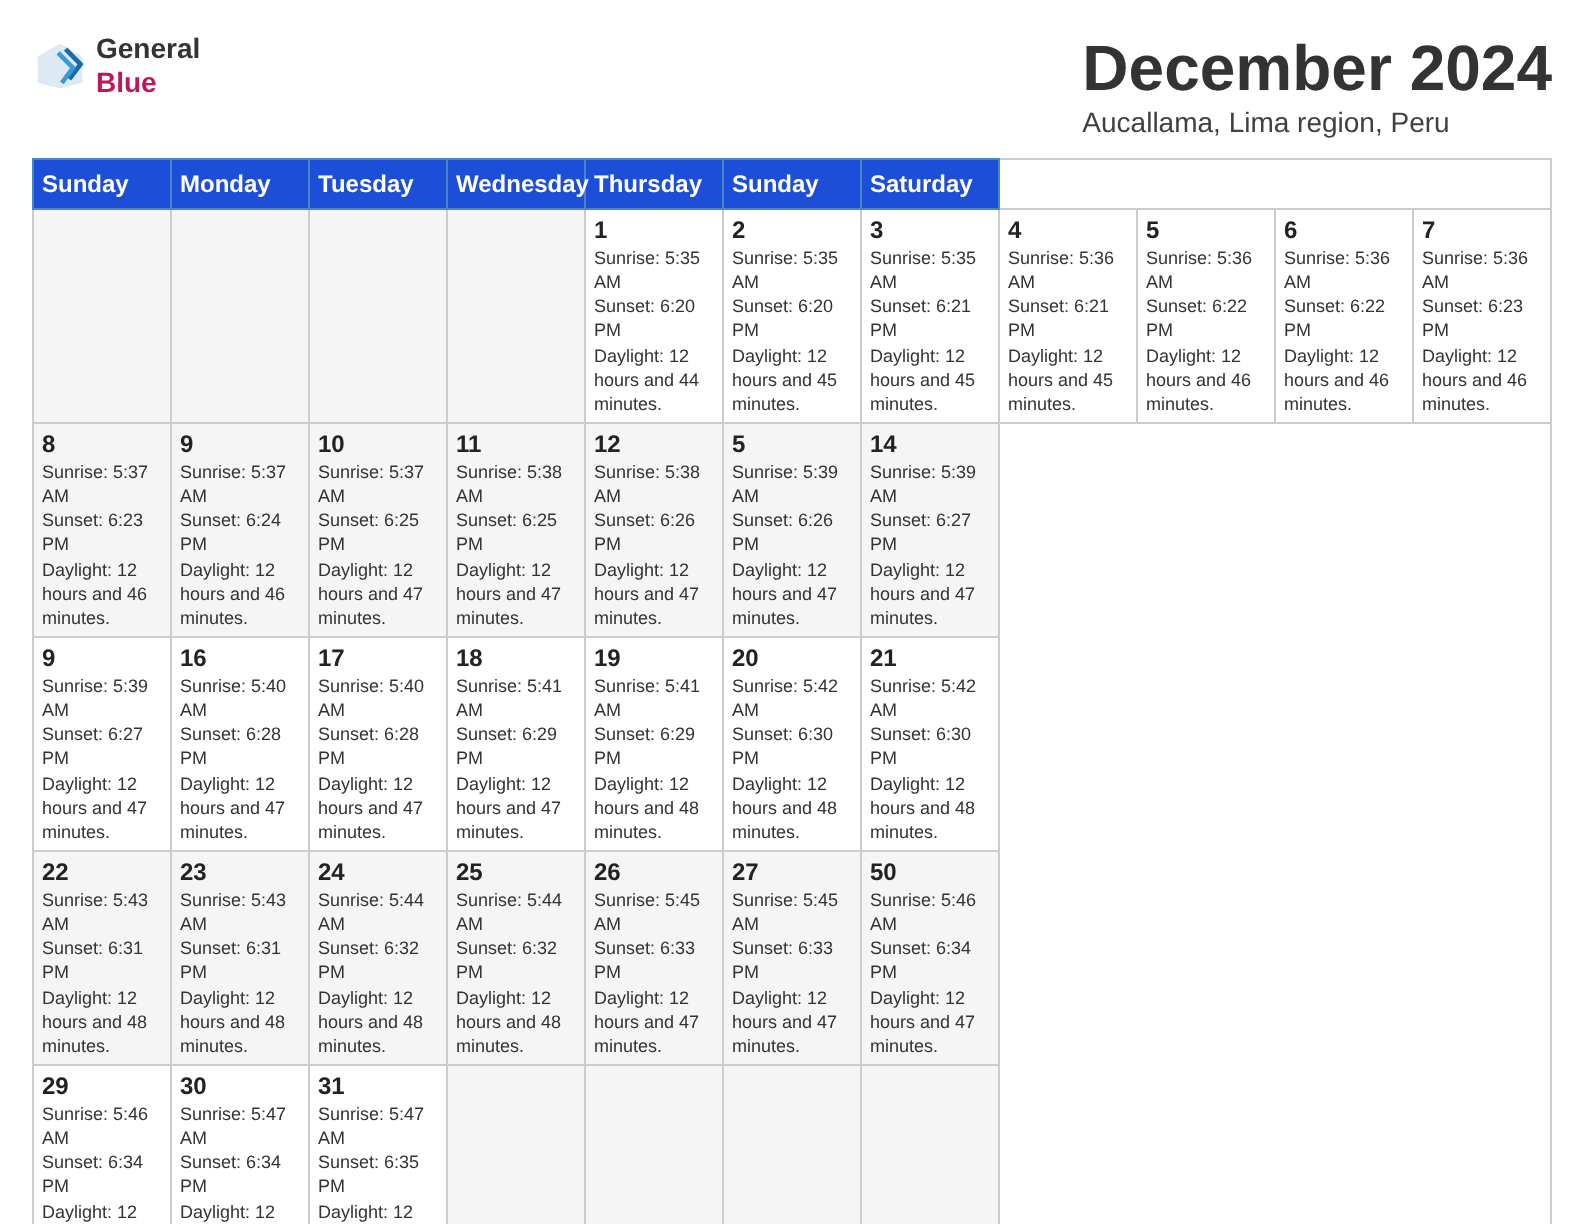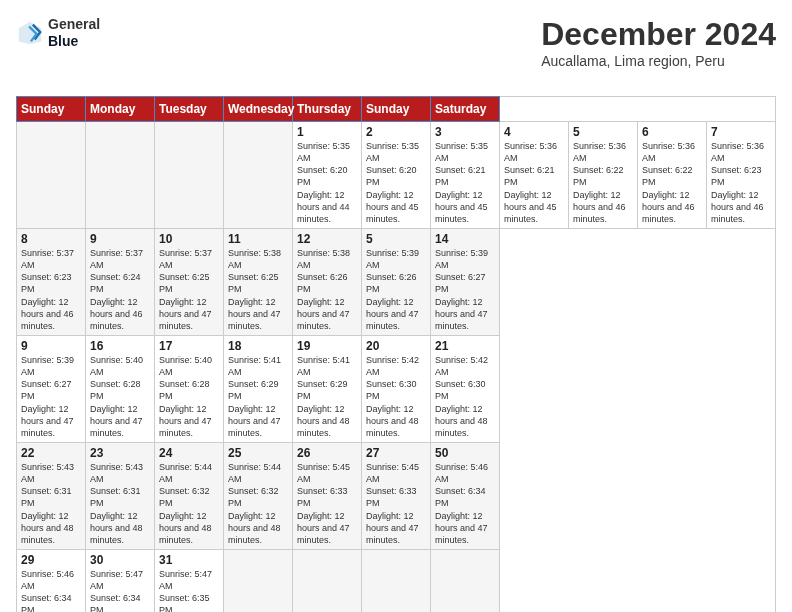--- a/index.html
+++ b/index.html
@@ -9,40 +9,39 @@
       width: 792px;
       height: 612px;
       overflow: hidden;
     }
     .page {
       width: 792px;
       height: 612px;
       padding: 16px;
       display: flex;
       flex-direction: column;
-      gap: 17px;
     }
     .header {
       display: flex;
       justify-content: space-between;
       align-items: flex-start;
       margin-bottom: 10px;
     }
     .logo {
       display: flex;
       align-items: center;
       gap: 4px;
     }
     .logo-text {
       font-size: 14px;
       font-weight: bold;
       color: #333;
       line-height: 1.2;
     }
-    .logo-blue { color: #0f172a; }
+    .logo-blue { color: #be185d; }
     .logo-icon {
       width: 28px;
       height: 28px;
     }
     .title-block {
       text-align: left;
     }
     .main-title {
       font-size: 32px;
       font-weight: bold;
@@ -53,21 +52,21 @@
       color: #404040;
     }
     .calendar {
       flex: 1;
       border: 1px solid #ccc;
       border-collapse: collapse;
       width: 100%;
       table-layout: fixed;
     }
     .calendar th {
-      background-color: #b91c1c;
+      background-color: #1d4ed8;
       color: white;
       font-size: 12px;
       font-weight: bold;
       padding: 5px 4px;
       text-align: left;
       border: 1px solid #4a85c5;
     }
     .calendar td {
       border: 1px solid #ccc;
       vertical-align: top;

